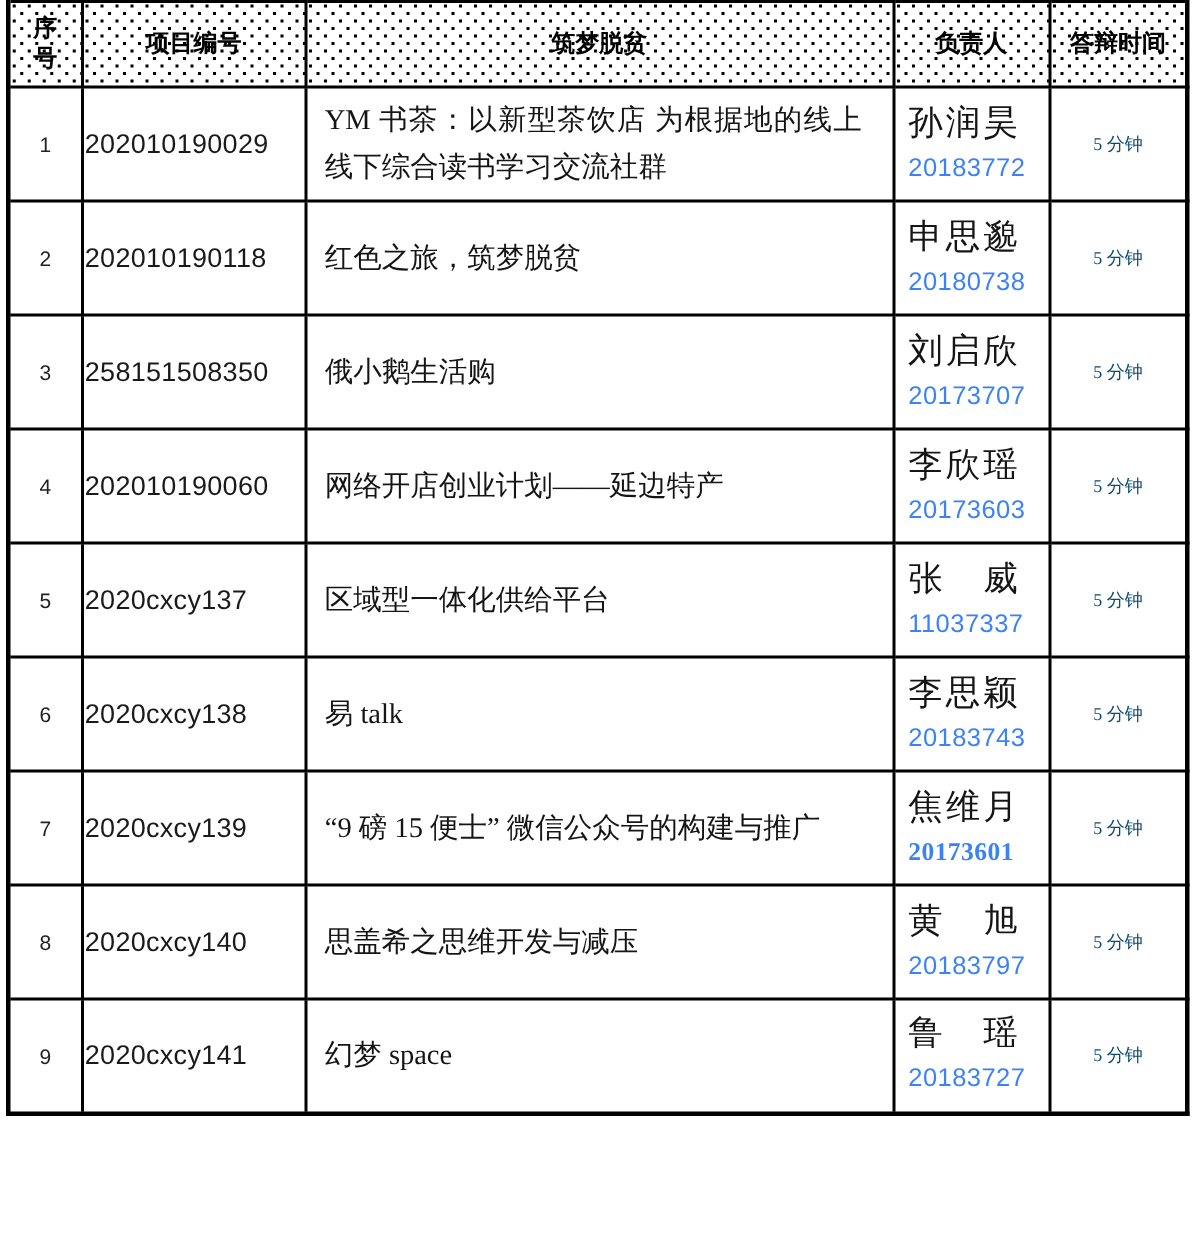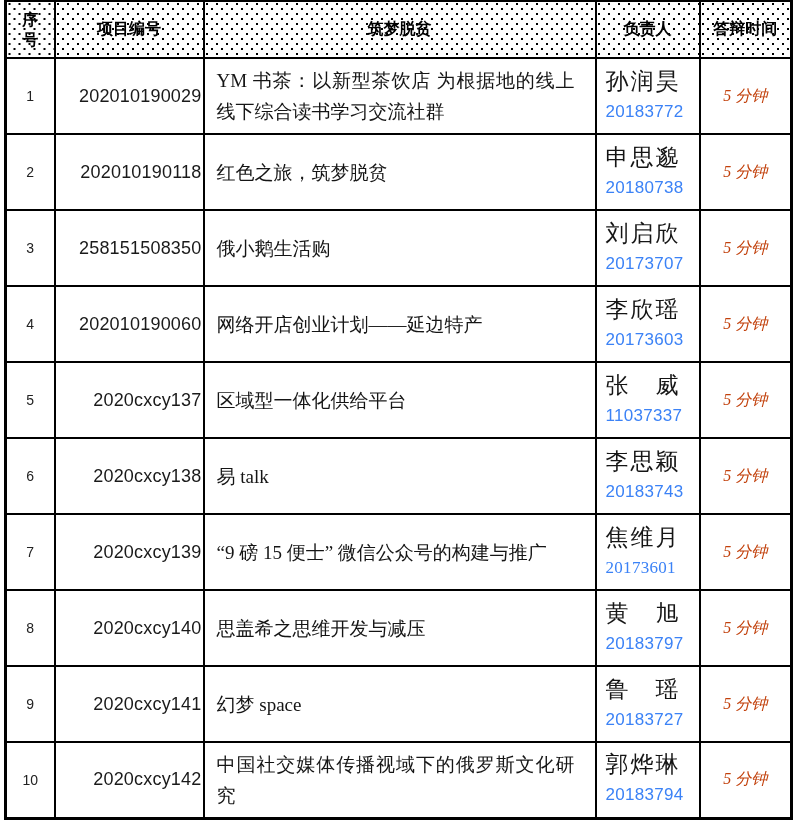--- a/index.html
+++ b/index.html
@@ -62,21 +62,21 @@
 
   .cjk { font-family: "Liberation Serif", serif; }
   .num { font-family: "Liberation Sans", sans-serif; }
 
   td.c-no {
     text-align: center;
     font-size: 14px;
     color: #222;
   }
   td.c-code {
-    text-align: right;
+    text-align: left;
     font-size: 18px;
     letter-spacing: 0.2px;
     color: #1a1a1a;
   }
   td.c-name {
     text-align: justify;
     padding: 0 20px 0 12px;
     font-size: 19px;
     line-height: 31px;
     color: #151515;
@@ -94,27 +94,26 @@
     color: #151515;
   }
   .leader-id {
     font-size: 17px;
     line-height: 29px;
     letter-spacing: 0.3px;
     color: #3b82f6;
   }
   .leader-id.emph {
     font-family: "Liberation Serif", serif;
-    font-weight: 400;
+    font-weight: 700;
   }
   td.c-time {
     text-align: center;
-    font-size: 16px;
-    color: #c2410c;
-    font-style: italic;
+    font-size: 12px;
+    color: #0c4a6e;
   }
 </style>
 </head>
 <body>
 
 <div class="page">
   <table class="schedule">
     <colgroup>
       <col class="c1">
         <col class="c2">
@@ -227,26 +226,16 @@
         <td class="c-no num">9</td>
         <td class="c-code num">2020cxcy141</td>
         <td class="c-name cjk">幻梦 space</td>
         <td class="c-leader">
           <div class="leader-name cjk">鲁瑶</div>
           <div class="leader-id num">20183727</div>
         </td>
         <td class="c-time cjk">5 分钟</td>
       </tr>
 
-      <tr>
-        <td class="c-no num">10</td>
-        <td class="c-code num">2020cxcy142</td>
-        <td class="c-name cjk">中国社交媒体传播视域下的俄罗斯文化研究</td>
-        <td class="c-leader">
-          <div class="leader-name cjk">郭烨琳</div>
-          <div class="leader-id num">20183794</div>
-        </td>
-        <td class="c-time cjk">5 分钟</td>
-      </tr>
 
     </tbody>
   </table>
 </div>
 
 </body></html>

